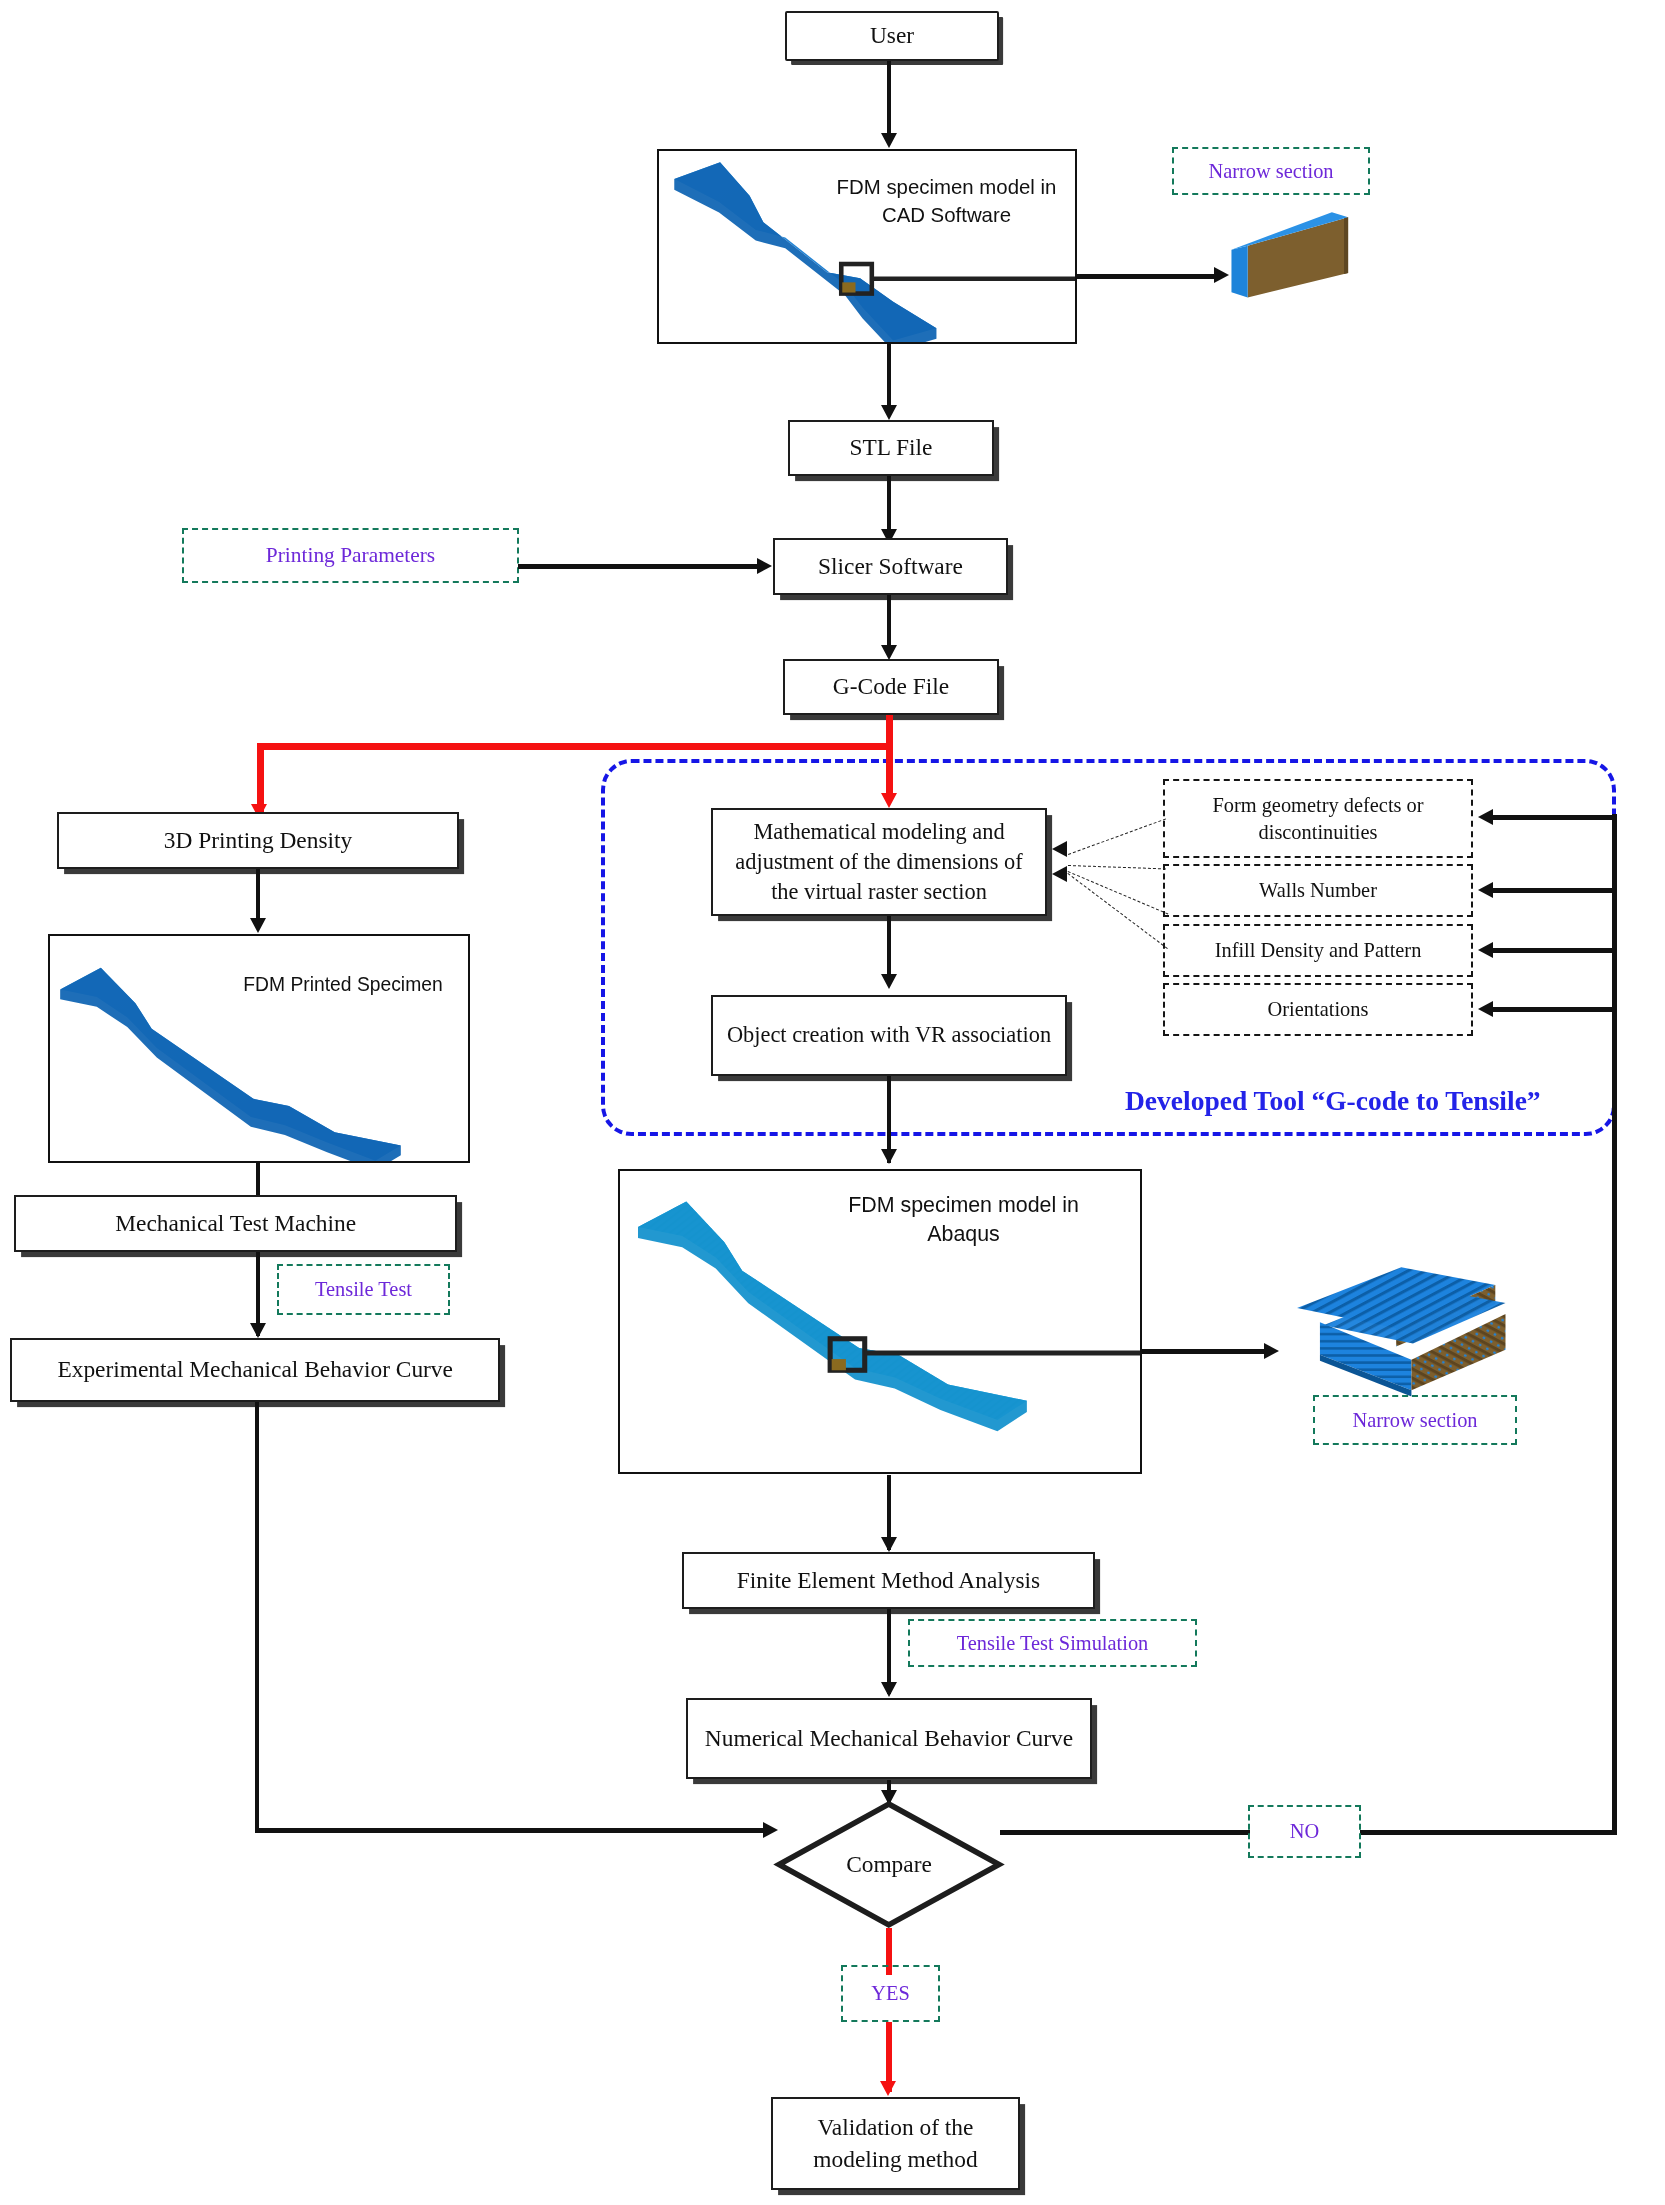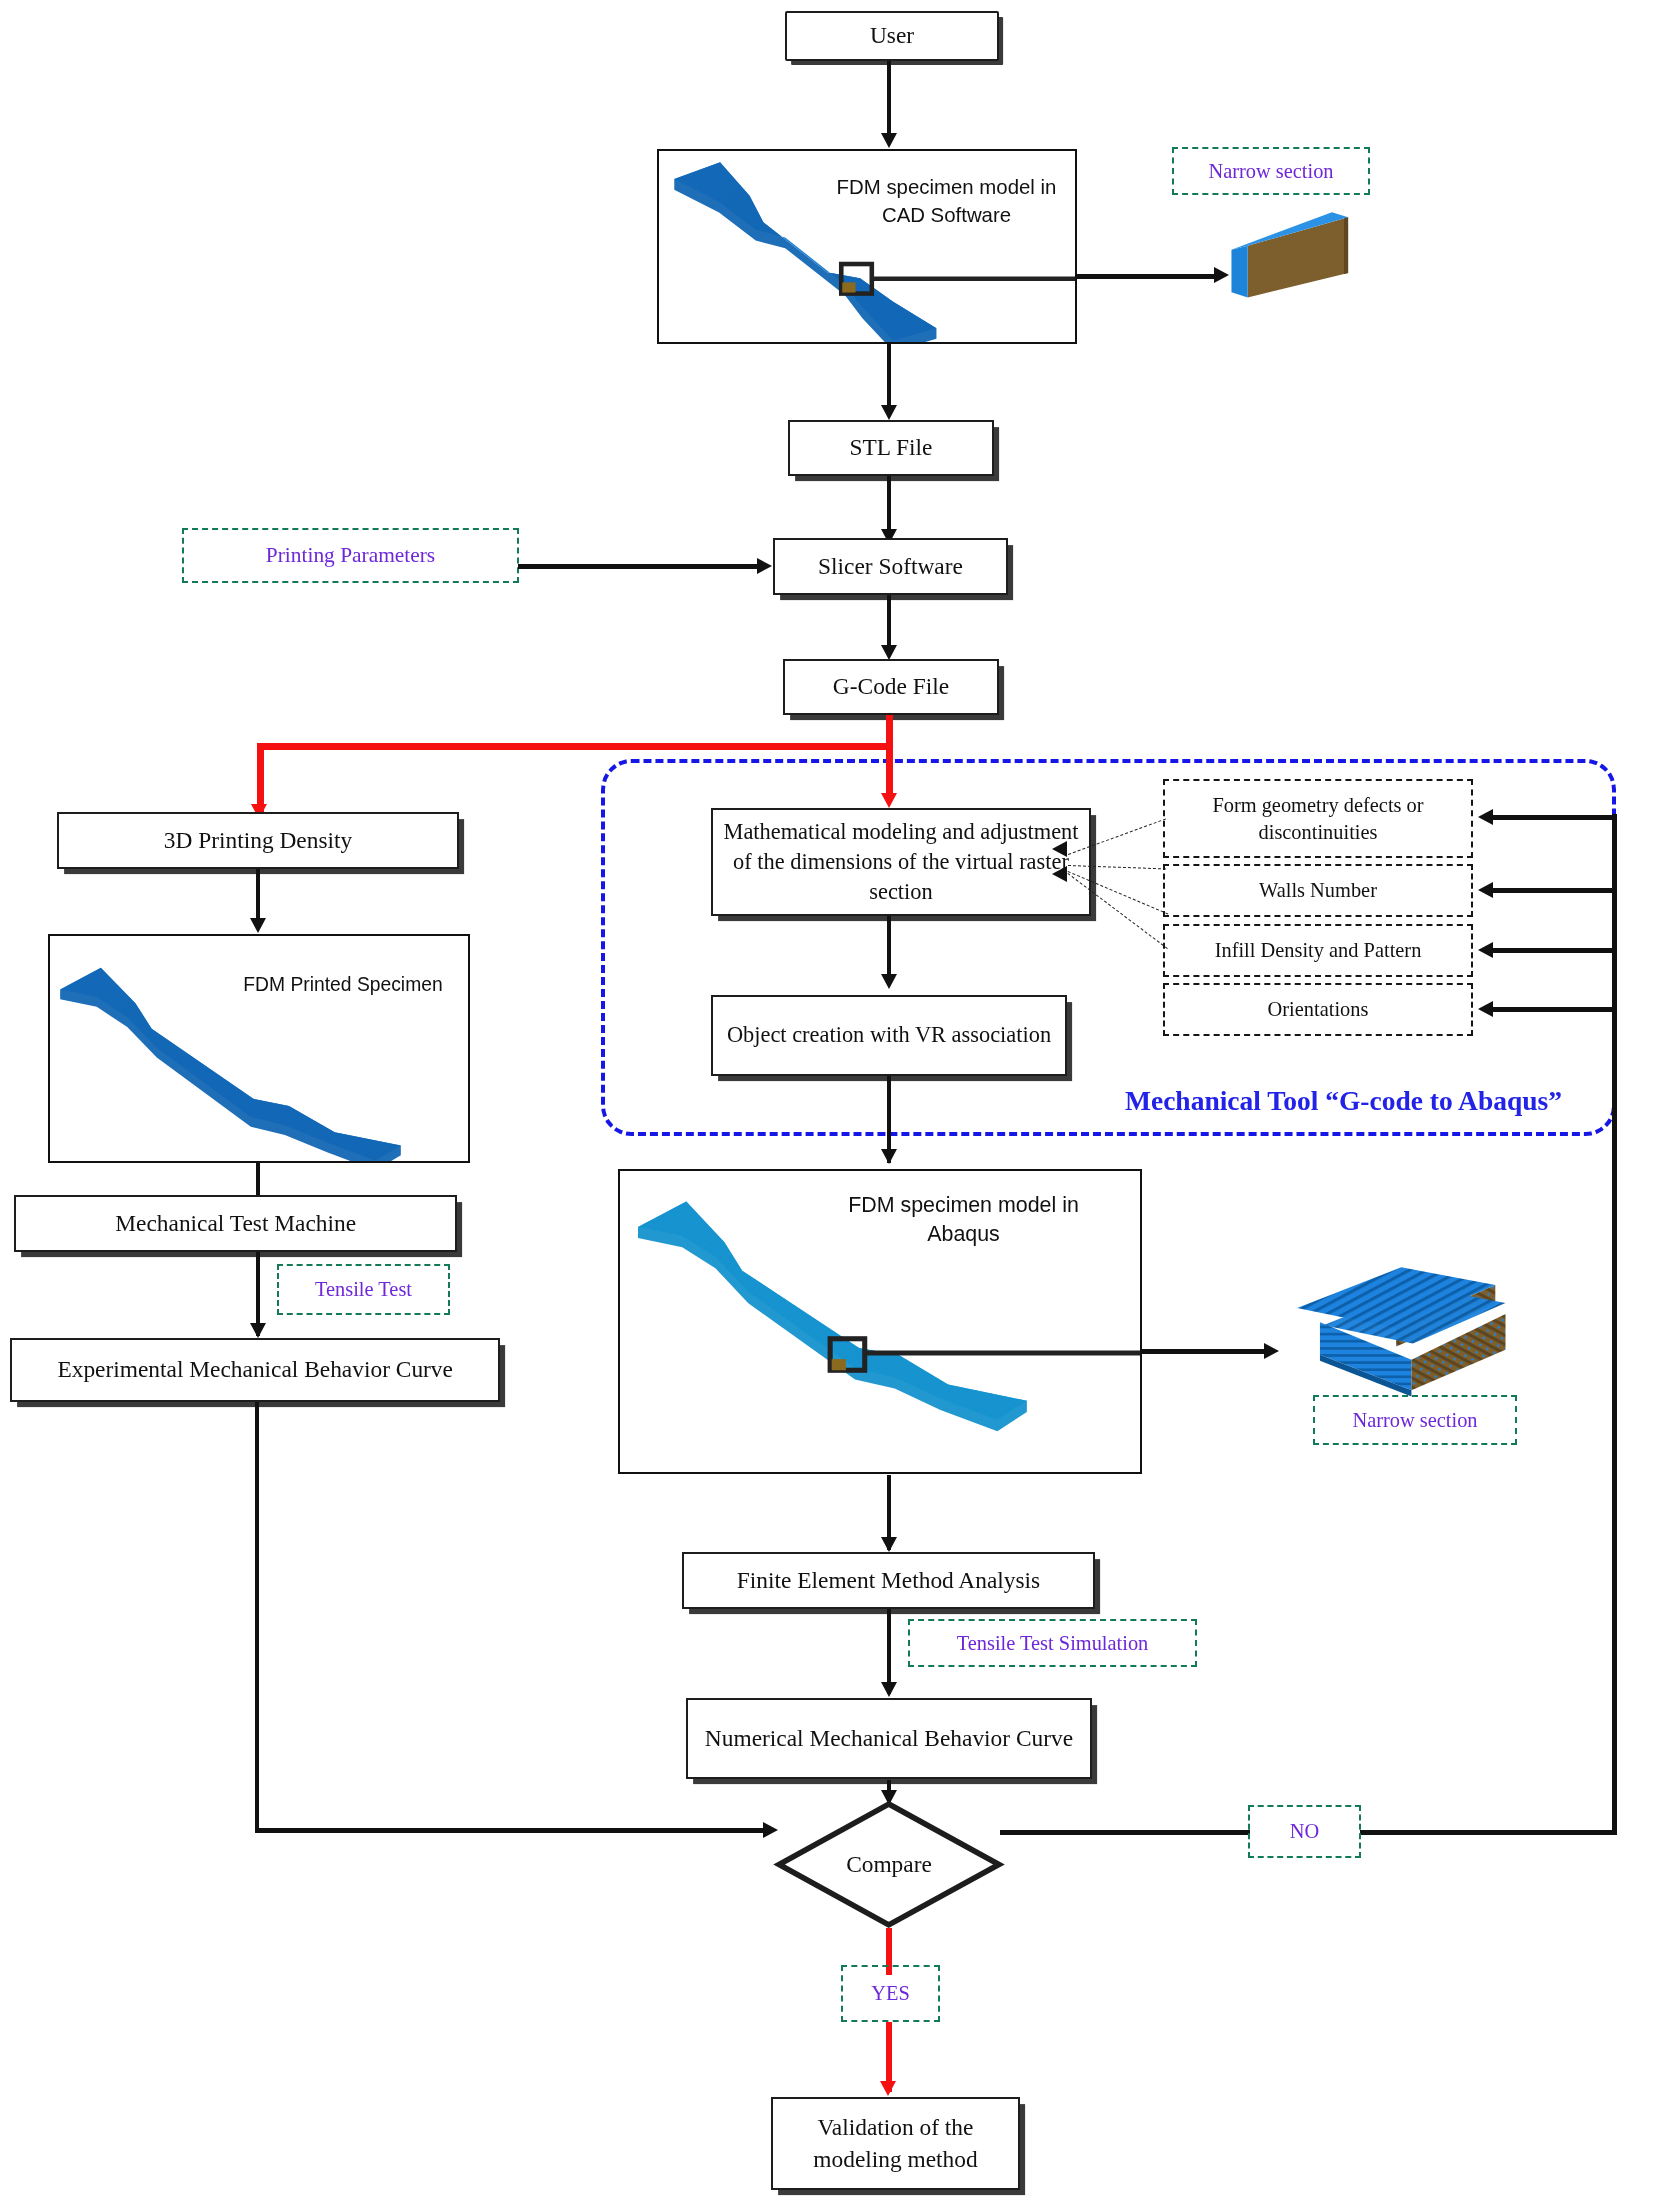--- a/index.html
+++ b/index.html
@@ -80,21 +80,21 @@
   
   .spec-wrap{position:absolute;}
   svg{display:block;overflow:visible;}
 </style>
 </head>
 <body>
 
 <div id="stage">
 
   <div class="tool-region" style="left:601px;top:759px;width:1015px;height:377px;"></div>
-  <div class="tool-label" style="left:1125px;top:1085px;font-size:27.5px;">Mechanical Tool “G-code to Abaqus”</div>
+  <div class="tool-label" style="left:1125px;top:1085px;font-size:27.5px;">Developed Tool “G-code to Tensile”</div>
 
   <div class="node rounded" style="left:785px;top:11.2px;width:214px;height:50px;font-size:23.4px;">
     <span>User</span>
   </div>
 
   <div class="ln" style="left:887px;top:61px;width:4.1px;height:79px;"></div>
   <div class="ah down" style="left:881px;top:133px;"></div>
 
   <div class="frame" style="left:657px;top:149px;width:420px;height:195px;">
     <div class="caption" style="left:168px;top:23px;width:239px;font-size:20.4px;">
@@ -212,21 +212,21 @@
   </div>
 
   <div class="node" style="left:10.2px;top:1338px;width:490px;height:64px;font-size:23.4px;">
     <span>Experimental Mechanical Behavior Curve</span>
   </div>
 
   <div class="ln" style="left:255px;top:1402px;width:4.1px;height:430px;"></div>
   <div class="ln" style="left:255px;top:1828px;width:514px;height:5.1px;"></div>
   <div class="ah right" style="left:763px;top:1822px;"></div>
 
-  <div class="node" style="left:711px;top:808px;width:380px;height:108px;font-size:22.4px;">
+  <div class="node" style="left:711px;top:808px;width:336px;height:108px;font-size:22.4px;">
     <span>Mathematical modeling  and adjustment of the dimensions  of the virtual  raster section</span>
   </div>
 
   <div class="ln" style="left:887px;top:916px;width:4.1px;height:65px;"></div>
   <div class="ah down" style="left:881px;top:974px;"></div>
 
   <div class="node" style="left:711px;top:995px;width:356px;height:81px;font-size:22.4px;">
     <span>Object creation with VR association</span>
   </div>
 

